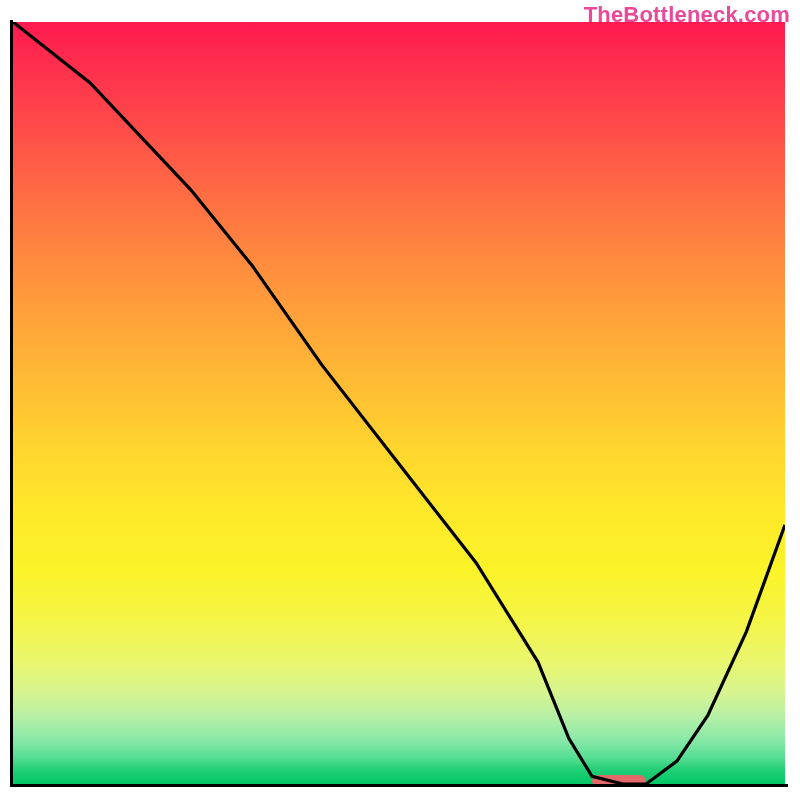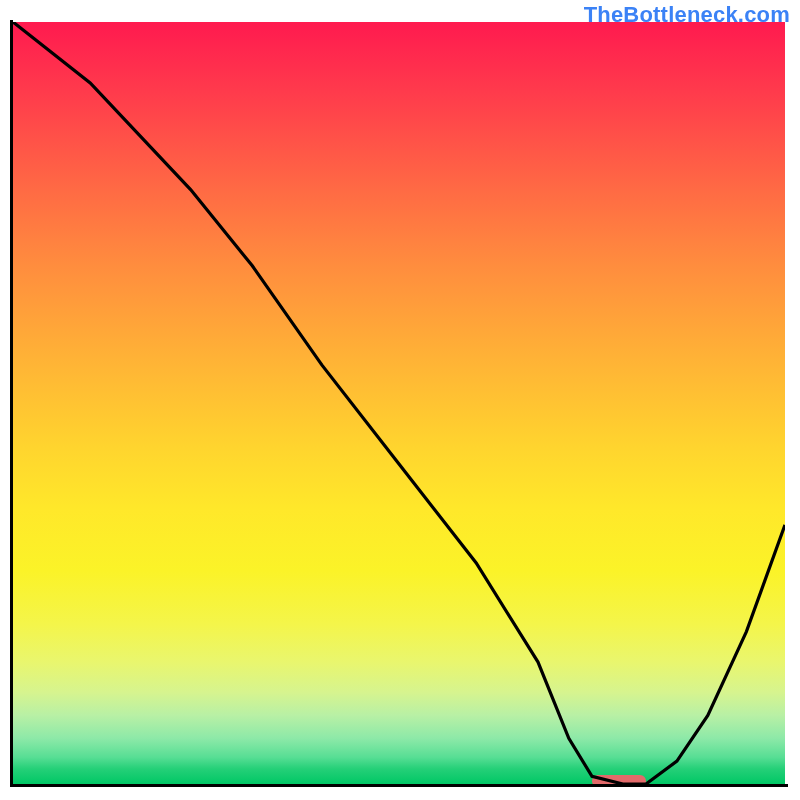--- a/index.html
+++ b/index.html
@@ -15,21 +15,21 @@
     width: 800px;
     height: 800px;
   }
   .watermark {
     position: absolute;
     top: 2px;
     right: 10px;
     font-family: Arial, Helvetica, sans-serif;
     font-size: 22px;
     font-weight: 600;
-    color: #3b82f6;
+    color: #ec4899;
     letter-spacing: 0.2px;
   }
   .plot-area {
     position: absolute;
     left: 13px;
     top: 22px;
     width: 772px;
     height: 762px;
     overflow: hidden;
   }

